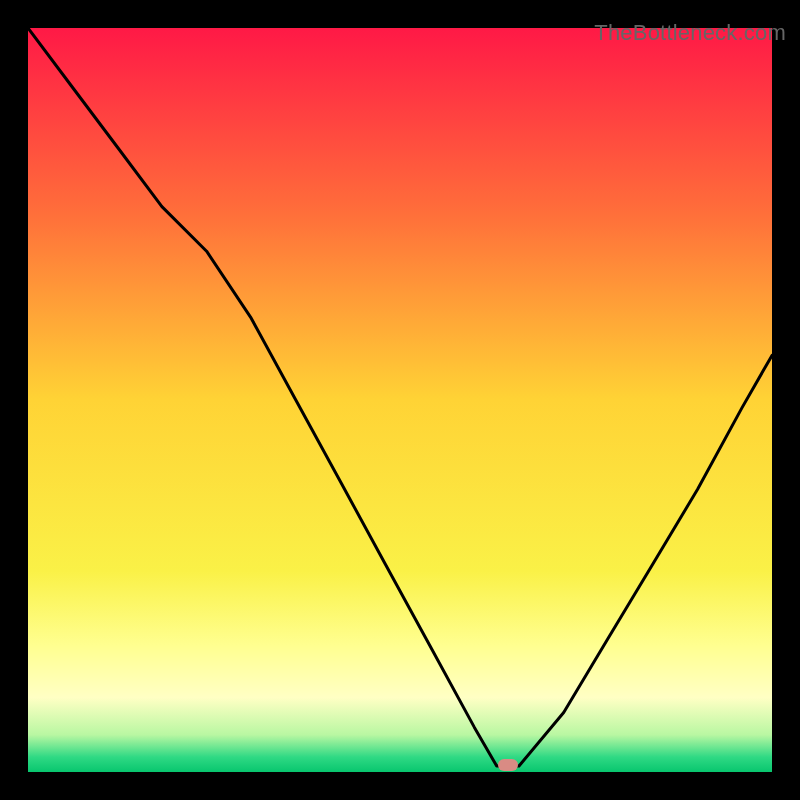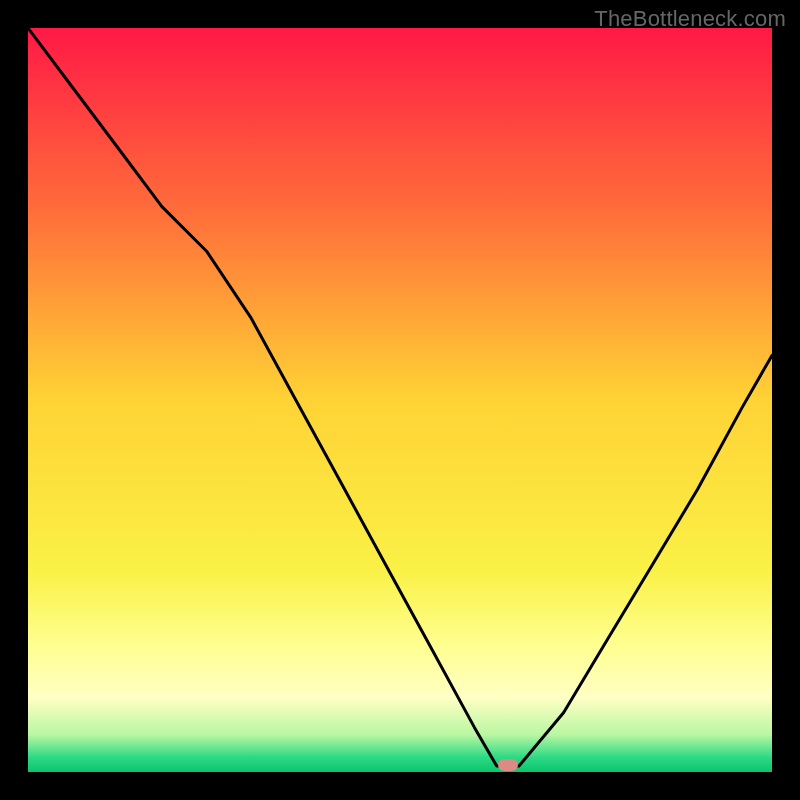--- a/index.html
+++ b/index.html
@@ -12,21 +12,21 @@
     overflow: hidden;
   }
   .frame {
     position: relative;
     width: 800px;
     height: 800px;
     background: #000;
   }
   .watermark {
     position: absolute;
-    top: 6px;
+    top: 20px;
     right: 14px;
     color: #666;
     font-size: 22px;
     font-weight: 500;
     letter-spacing: 0.2px;
     z-index: 20;
   }
   .plot-area {
     position: absolute;
     left: 28px;

